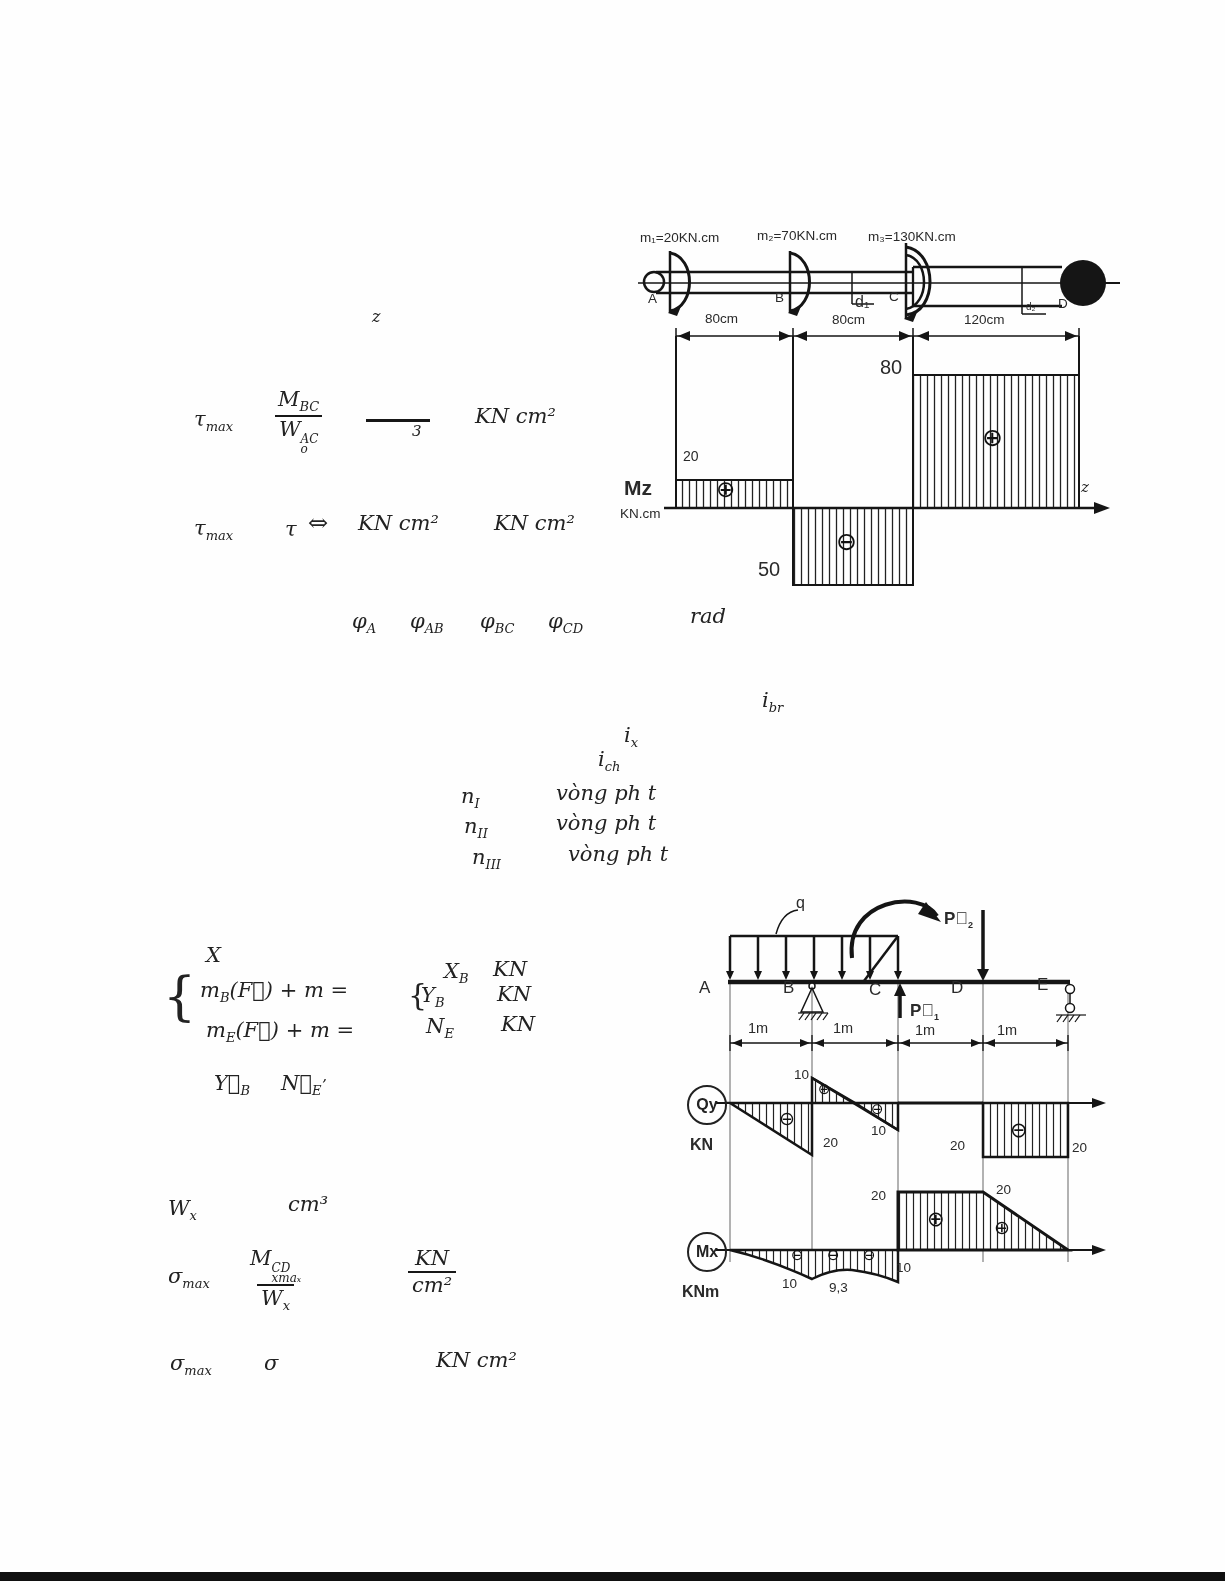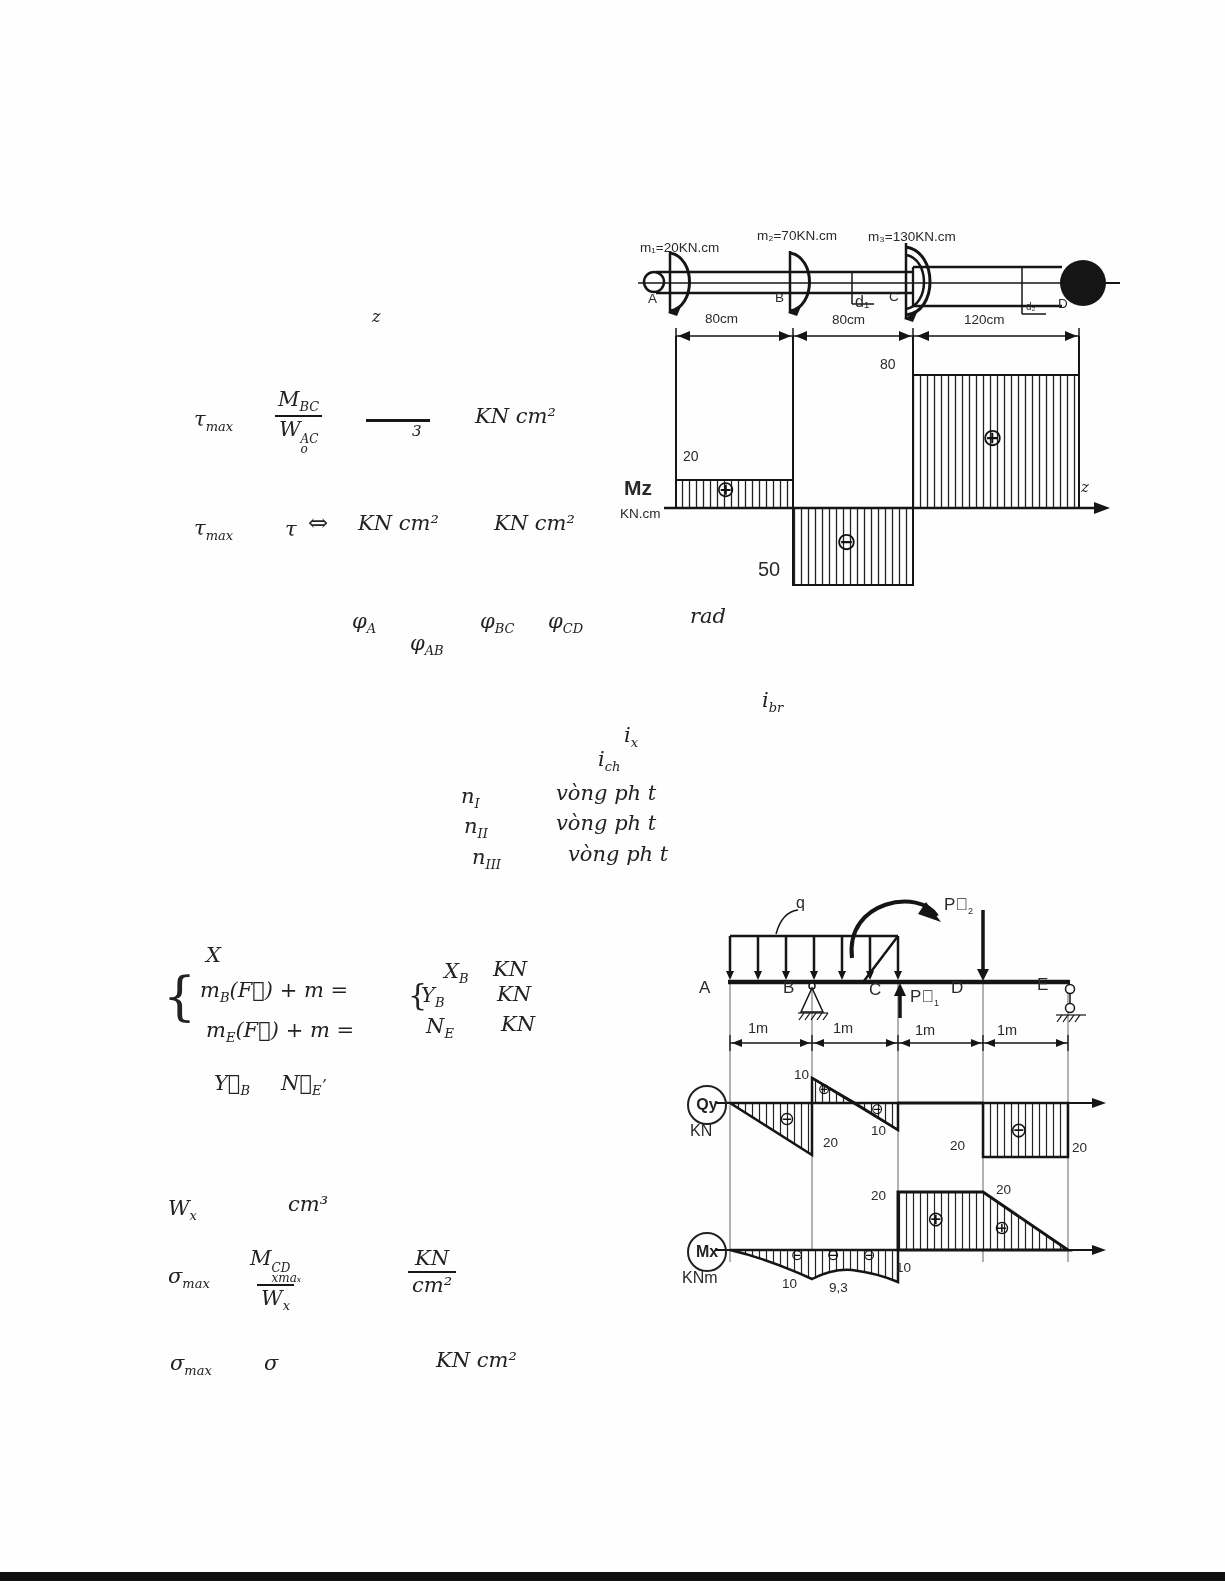--- a/index.html
+++ b/index.html
@@ -7,21 +7,21 @@
         font-family:"DejaVu Serif",serif;color:#1c1c1c;}
   .t{position:absolute;white-space:nowrap;font-family:"DejaVu Serif",serif;
      font-style:italic;font-size:21px;color:#222;line-height:1.1;}
   .t sub{font-size:13px;font-style:italic;}
   .t sup{font-size:13px;font-style:italic;}
   .sz16{font-size:16px;} .sz15{font-size:15px;} .sz24{font-size:24px;}
   .dl{position:absolute;white-space:nowrap;font-family:"Liberation Sans",sans-serif;
       font-style:normal;font-size:13.5px;color:#2a2a2a;line-height:1;}
   .dl sub{font-size:9px;}
   .big{font-size:21px;font-weight:bold;}
-  .bold17{font-size:16px;font-weight:normal;}
+  .bold17{font-size:16px;font-weight:bold;margin-top:14px;}
   .sign{position:absolute;font-family:"DejaVu Sans",sans-serif;font-style:normal;
         color:#111;line-height:1;}
   .frac{display:inline-flex;flex-direction:column;align-items:center;text-align:center;}
   .frac .den{border-top:2.5px solid #171717;padding:1px 4px 0 4px;}
   .frac .num{padding:0 4px 1px 4px;}
   .ss{display:inline-flex;flex-direction:column;align-items:flex-start;
       vertical-align:-7px;line-height:10px;font-size:12px;}
   .ss sup,.ss sub{font-size:12px;line-height:10px;}
   .rule{position:absolute;background:#171717;height:3px;}
   .circ{position:absolute;width:36px;height:36px;border:2px solid #222;border-radius:50%;
@@ -86,38 +86,38 @@
       <line x1="913" y1="336" x2="913" y2="585" stroke-width="2"></line>
       <line x1="1079" y1="336" x2="1079" y2="508" stroke-width="2"></line>
       <rect x="676" y="480" width="117" height="28" fill="url(#hv1)" stroke-width="2"></rect>
       <rect x="793" y="508" width="120" height="77" fill="url(#hv1)" stroke-width="2"></rect>
       <rect x="913" y="375" width="166" height="133" fill="url(#hv1)" stroke-width="2"></rect>
       <line x1="664" y1="508" x2="1096" y2="508" stroke-width="2.5"></line>
       <path d="M 1110,508 L 1094,502 L 1094,514 Z" fill="#151515" stroke="none"></path>
     </g>
   </svg>
 
-  <span class="dl" style="left:640px;top:241px">m₁=20KN.cm</span>
+  <span class="dl" style="left:640px;top:231px">m₁=20KN.cm</span>
   <span class="dl" style="left:757px;top:229px">m₂=70KN.cm</span>
   <span class="dl" style="left:868px;top:230px">m₃=130KN.cm</span>
   <span class="dl" style="left:648px;top:292px">A</span>
   <span class="dl" style="left:775px;top:291px">B</span>
   <span class="dl" style="left:889px;top:290px">C</span>
   <span class="dl" style="left:1058px;top:297px">D</span>
   <span class="dl" style="left:855px;top:294px;font-size:16px">d₁</span>
   <span class="dl" style="left:1026px;top:302px;font-size:10px">d₂</span>
   <span class="dl" style="left:705px;top:312px">80cm</span>
   <span class="dl" style="left:832px;top:313px">80cm</span>
   <span class="dl" style="left:964px;top:313px">120cm</span>
 
   <span class="dl big" style="left:624px;top:477px">Mz</span>
   <span class="dl" style="left:620px;top:507px">KN.cm</span>
   <span class="dl" style="left:683px;top:449px;font-size:14px">20</span>
   <span class="dl" style="left:758px;top:559px;font-size:20px">50</span>
-  <span class="dl" style="left:880px;top:357px;font-size:14px">80</span>
+  <span class="dl" style="left:880px;top:357px;font-size:20px">80</span>
   <span class="t sz15" style="left:1081px;top:479px">z</span>
   <span class="sign" style="left:716px;top:478px;font-size:23px">⊕</span>
   <span class="sign" style="left:836px;top:529px;font-size:25px">⊖</span>
   <span class="sign" style="left:982px;top:425px;font-size:25px">⊕</span>
 
   <span class="t sz16" style="left:372px;top:308px">z</span>
 
   <span class="t" style="left:194px;top:408px"><span>τ</span><sub>max</sub></span>
   <span class="t frac" style="left:274px;top:388px">
     <span class="num"><span>M</span><sub>BC</sub></span>
@@ -130,21 +130,21 @@
   <span class="t sz15" style="left:412px;top:423px">3</span>
   <span class="t" style="left:475px;top:405px">KN cm²</span>
 
   <span class="t" style="left:194px;top:517px"><span>τ</span><sub>max</sub></span>
   <span class="t" style="left:285px;top:518px">τ</span>
   <span class="t sz24" style="left:308px;top:510px">⇔</span>
   <span class="t" style="left:358px;top:512px">KN cm²</span>
   <span class="t" style="left:494px;top:512px">KN cm²</span>
 
   <span class="t" style="left:352px;top:610px"><span>φ</span><sub>A</sub></span>
-  <span class="t" style="left:410px;top:632px"><span>φ</span><sub>AB</sub></span>
+  <span class="t" style="left:410px;top:610px"><span>φ</span><sub>AB</sub></span>
   <span class="t" style="left:480px;top:610px"><span>φ</span><sub>BC</sub></span>
   <span class="t" style="left:548px;top:610px"><span>φ</span><sub>CD</sub></span>
   <span class="t" style="left:690px;top:605px">rad</span>
 
   <span class="t" style="left:762px;top:689px"><span>i</span><sub>br</sub></span>
   <span class="t" style="left:624px;top:724px"><span>i</span><sub>x</sub></span>
   <span class="t" style="left:598px;top:748px"><span>i</span><sub>ch</sub></span>
   <span class="t" style="left:461px;top:785px"><span>n</span><sub>I</sub></span>
   <span class="t" style="left:556px;top:782px">vòng ph t</span>
   <span class="t" style="left:464px;top:815px"><span>n</span><sub>II</sub></span>

